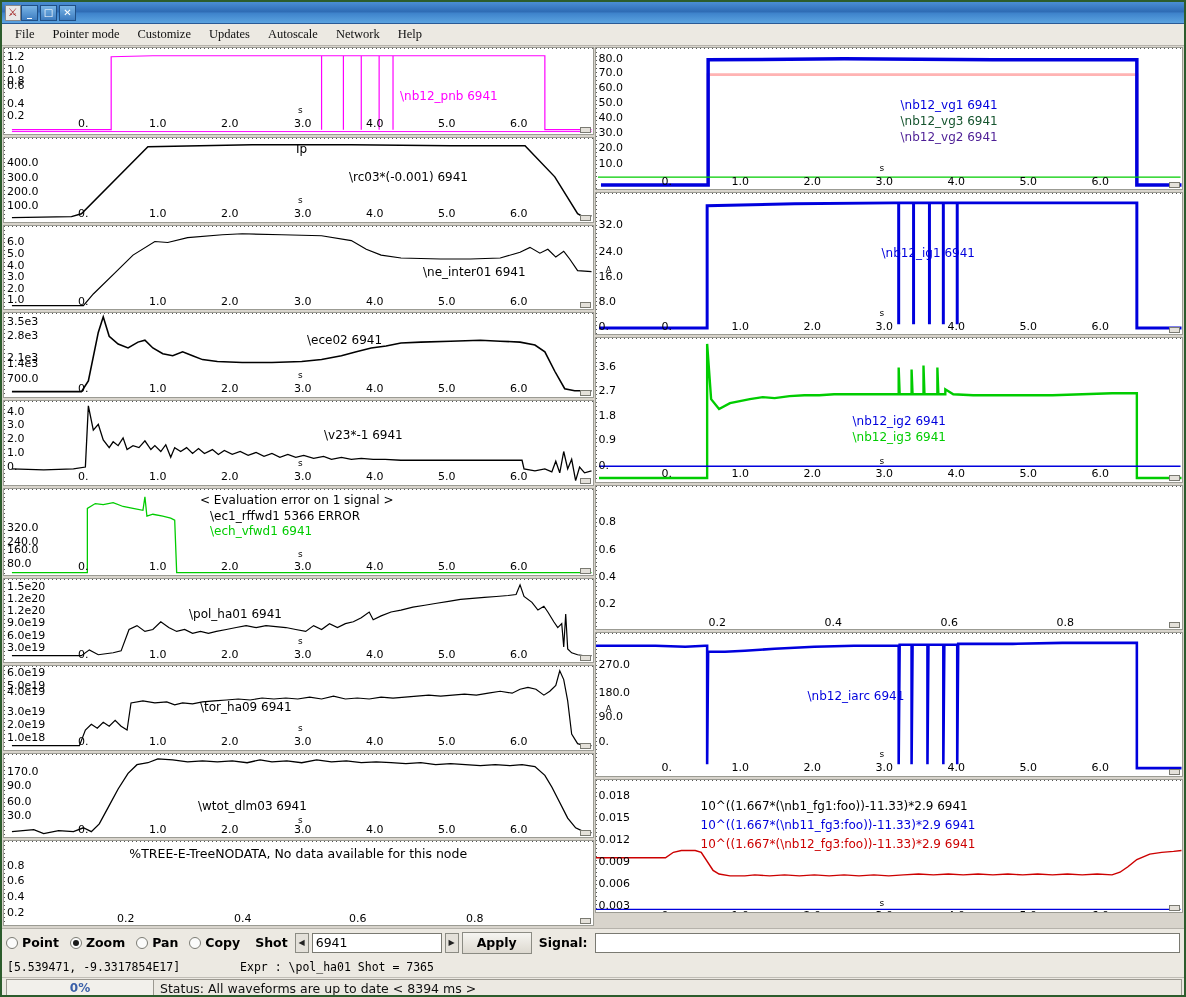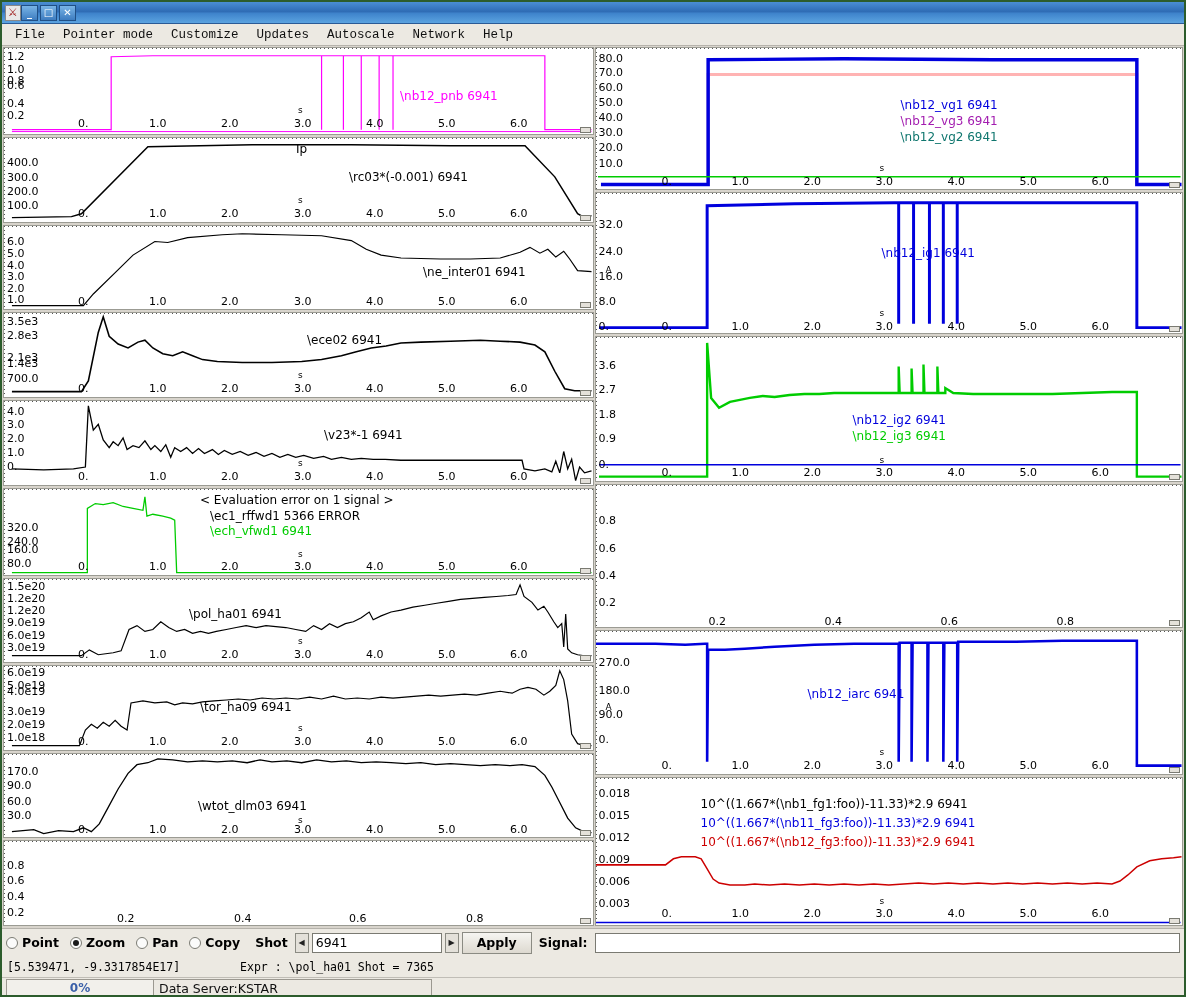--- a/index.html
+++ b/index.html
@@ -45,21 +45,21 @@
 
   
   #menubar {
     height: 22px; background: #ece9e2;
     display: flex; align-items: center;
     border-bottom: 1px solid #b5b2ab;
     padding-left: 4px;
   }
   .menuitem {
     padding: 2px 9px; font-size: 12.5px; color: #101010;
-    font-family: Liberation Mono, monospace;
+    font-family: Liberation Serif, serif;
     cursor: default; white-space: nowrap;
   }
 
   
   #plotarea {
     position: relative;
     height: 882px;
     background: #d8d4cc;
     display: flex;
     padding: 1px 1px 0 1px;
@@ -432,20 +432,21 @@
     <div class="panel" style="height:86px">
       <div class="grid"></div>
       <div class="ylab" style="top:19px">0.8</div>
       <div class="ylab" style="top:34px">0.6</div>
       <div class="ylab" style="top:50px">0.4</div>
       <div class="ylab" style="top:66px">0.2</div>
       <div class="xlab" style="left:113px;top:72px">0.2</div>
       <div class="xlab" style="left:230px;top:72px">0.4</div>
       <div class="xlab" style="left:345px;top:72px">0.6</div>
       <div class="xlab" style="left:462px;top:72px">0.8</div>
+      <div class="msg" style="top:5px">%TREE-E-TreeNODATA, No data available for this node</div>
       <div class="resize-grip"></div>
     </div>
   </div>
 
   <div class="column" id="col-right">
 
     <div class="panel" style="height:143px">
       <div class="grid"></div>
       <svg class="trace" viewBox="0 0 591 143" preserveAspectRatio="none">
         <polyline fill="none" stroke="#ffb3b3" stroke-width="3" points="113,140 113,27 545,27 545,140"></polyline>
@@ -462,22 +463,22 @@
       <div class="ylab" style="top:110px">10.0</div>
       <div class="xlab" style="left:66px;top:128px">0.</div>
       <div class="xlab" style="left:136px;top:128px">1.0</div>
       <div class="xlab" style="left:208px;top:128px">2.0</div>
       <div class="xlab" style="left:280px;top:128px">3.0</div>
       <div class="xlab" style="left:352px;top:128px">4.0</div>
       <div class="xlab" style="left:424px;top:128px">5.0</div>
       <div class="xlab" style="left:496px;top:128px">6.0</div>
       <div class="unit" style="left:284px;top:116px">s</div>
       <div class="siglabel" style="left:305px;top:50px;color:#0000dd">\nb12_vg1 6941</div>
-      <div class="siglabel" style="left:305px;top:66px;color:#a21caf">\nb12_vg3 6941</div>
-      <div class="siglabel" style="left:305px;top:82px;color:#0f766e">\nb12_vg2 6941</div>
+      <div class="siglabel" style="left:305px;top:66px;color:#14532d">\nb12_vg3 6941</div>
+      <div class="siglabel" style="left:305px;top:82px;color:#4c1d95">\nb12_vg2 6941</div>
       <div class="resize-grip"></div>
     </div>
 
     <div class="panel" style="height:143px">
       <div class="grid"></div>
       <svg class="trace" viewBox="0 0 591 143" preserveAspectRatio="none">
         <polyline fill="none" stroke="#0000dd" stroke-width="3" points="3,137 112,137 112,13 200,11 300,10 305,10 305,133 305,10 320,10 320,133 320,10 336,10 336,133 336,10 350,10 350,133 350,10 364,10 364,133 364,10 450,10 545,10 545,137 590,137"></polyline>
       </svg>
       <div class="ylab" style="top:26px">32.0</div>
       <div class="ylab" style="top:53px">24.0</div>
@@ -549,21 +550,21 @@
       <div class="xlab" style="left:280px;top:129px">3.0</div>
       <div class="xlab" style="left:352px;top:129px">4.0</div>
       <div class="xlab" style="left:424px;top:129px">5.0</div>
       <div class="xlab" style="left:496px;top:129px">6.0</div>
       <div class="unit" style="left:10px;top:72px">A</div>
       <div class="unit" style="left:284px;top:117px">s</div>
       <div class="siglabel" style="left:212px;top:56px;color:#0000dd">\nb12_iarc 6941</div>
       <div class="resize-grip"></div>
     </div>
 
-    <div class="panel" style="height:150px">
+    <div class="panel" style="height:134px">
       <div class="grid"></div>
       <svg class="trace" viewBox="0 0 591 146" preserveAspectRatio="none">
         <polyline fill="none" stroke="#cc0000" stroke-width="1.5" points="0,86 70,86 78,80 86,78 100,78 106,80 112,90 118,100 124,104 135,106 150,106 160,105 175,106 190,105 205,106 220,105 235,106 250,105 265,106 280,105 295,106 310,105 325,104 340,105 355,104 370,105 385,104 400,105 415,104 430,105 445,104 460,105 475,104 490,105 505,104 520,105 528,102 536,96 545,88 558,82 570,80 582,79 590,78"></polyline>
         <line x1="0" y1="143" x2="589" y2="143" stroke="#0000dd" stroke-width="1.4"></line>
       </svg>
       <div class="ylab" style="top:10px">0.018</div>
       <div class="ylab" style="top:32px">0.015</div>
       <div class="ylab" style="top:54px">0.012</div>
       <div class="ylab" style="top:76px">0.009</div>
       <div class="ylab" style="top:98px">0.006</div>
@@ -610,14 +611,14 @@
   <input id="signal-input" value="" style="">
 </div>
 
 <div id="infobar">
   <span>[5.539471, -9.3317854E17]</span>
   <span class="expr">Expr : \pol_ha01 Shot = 7365</span>
 </div>
 
 <div id="statusbar">
   <div id="progress">0%</div>
-  <div id="dataserver">Data Server:KSTAR</div>
+  <div id="status-text">Status: All waveforms are up to date &lt; 8394 ms &gt;</div>
 </div>
 
 </body></html>

